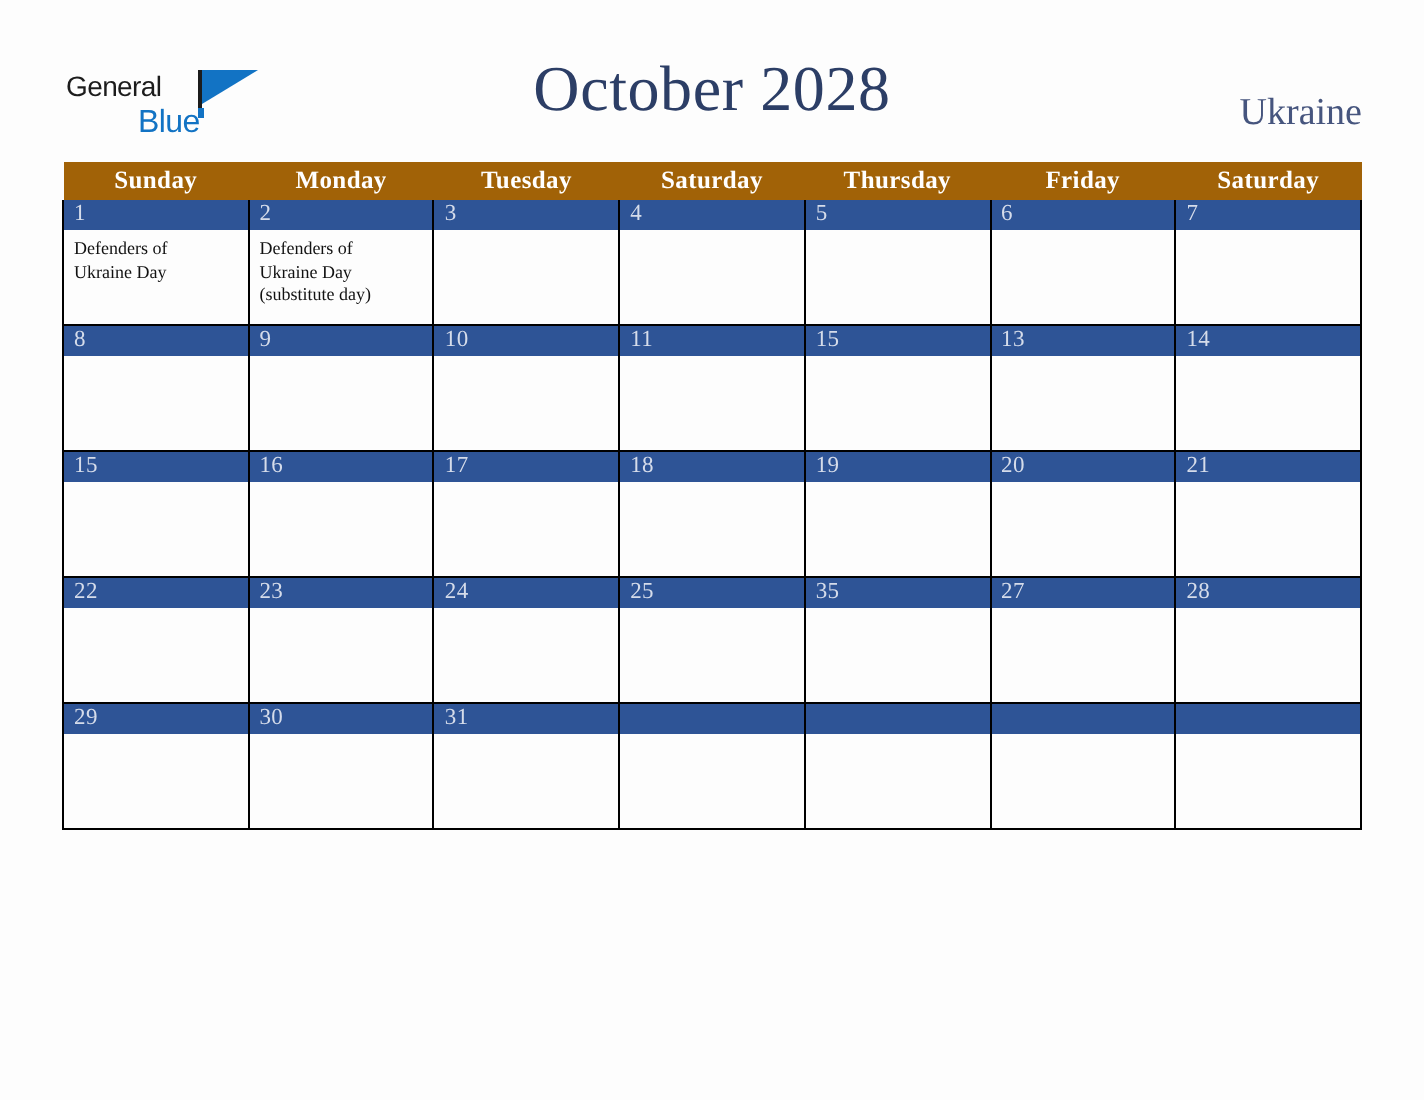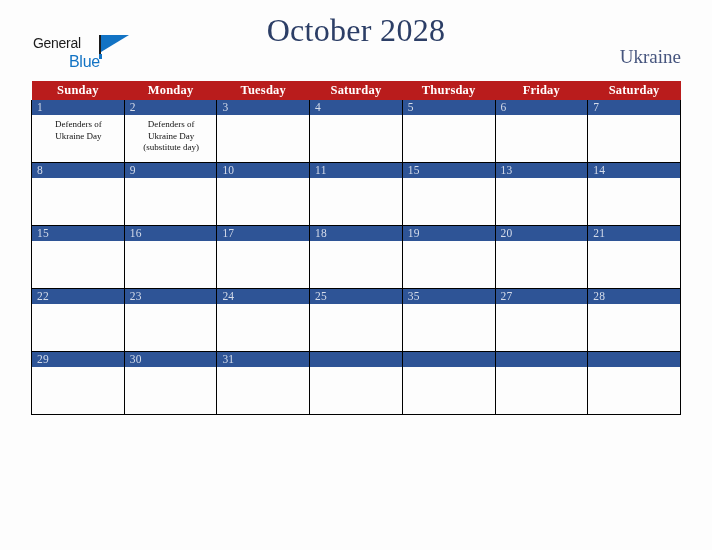--- a/index.html
+++ b/index.html
@@ -75,21 +75,21 @@
     font-size: 16px;
     color: #1273c4;
     letter-spacing: -0.3px;
     line-height: 22px;
   }
 
   
   .title {
     position: absolute;
     left: 0;
-    top: 12px;
+    top: 26px;
     width: 712px;
     text-align: center;
     font-family: "Liberation Serif", serif;
     font-size: 32px;
     color: #2c3e66;
     letter-spacing: 0.3px;
   }
 
   
   .country {
@@ -104,21 +104,21 @@
   
   .calendar {
     position: absolute;
     left: 31px;
     top: 81px;
     width: 650px;
     border-collapse: collapse;
     table-layout: fixed;
   }
   .calendar th {
-    background: #b91c1c;
+    background: #a16207;
     color: #ffffff;
     font-family: "Liberation Serif", serif;
     font-size: 12.5px;
     font-weight: bold;
     height: 19px;
     padding: 0;
     text-align: center;
     border: none;
     letter-spacing: 0.2px;
   }
@@ -147,21 +147,20 @@
     padding: 0 0 0 5px;
     box-sizing: border-box;
     letter-spacing: 0.2px;
   }
   .events {
     padding: 4px 4px 0 5px;
     font-family: "Liberation Serif", serif;
     font-size: 9px;
     line-height: 11.5px;
     color: #111111;
-    text-align: center;
   }
   .event-line {
     display: block;
     white-space: nowrap;
   }
 </style>
 </head>
 <body>
 
 <div class="header">

